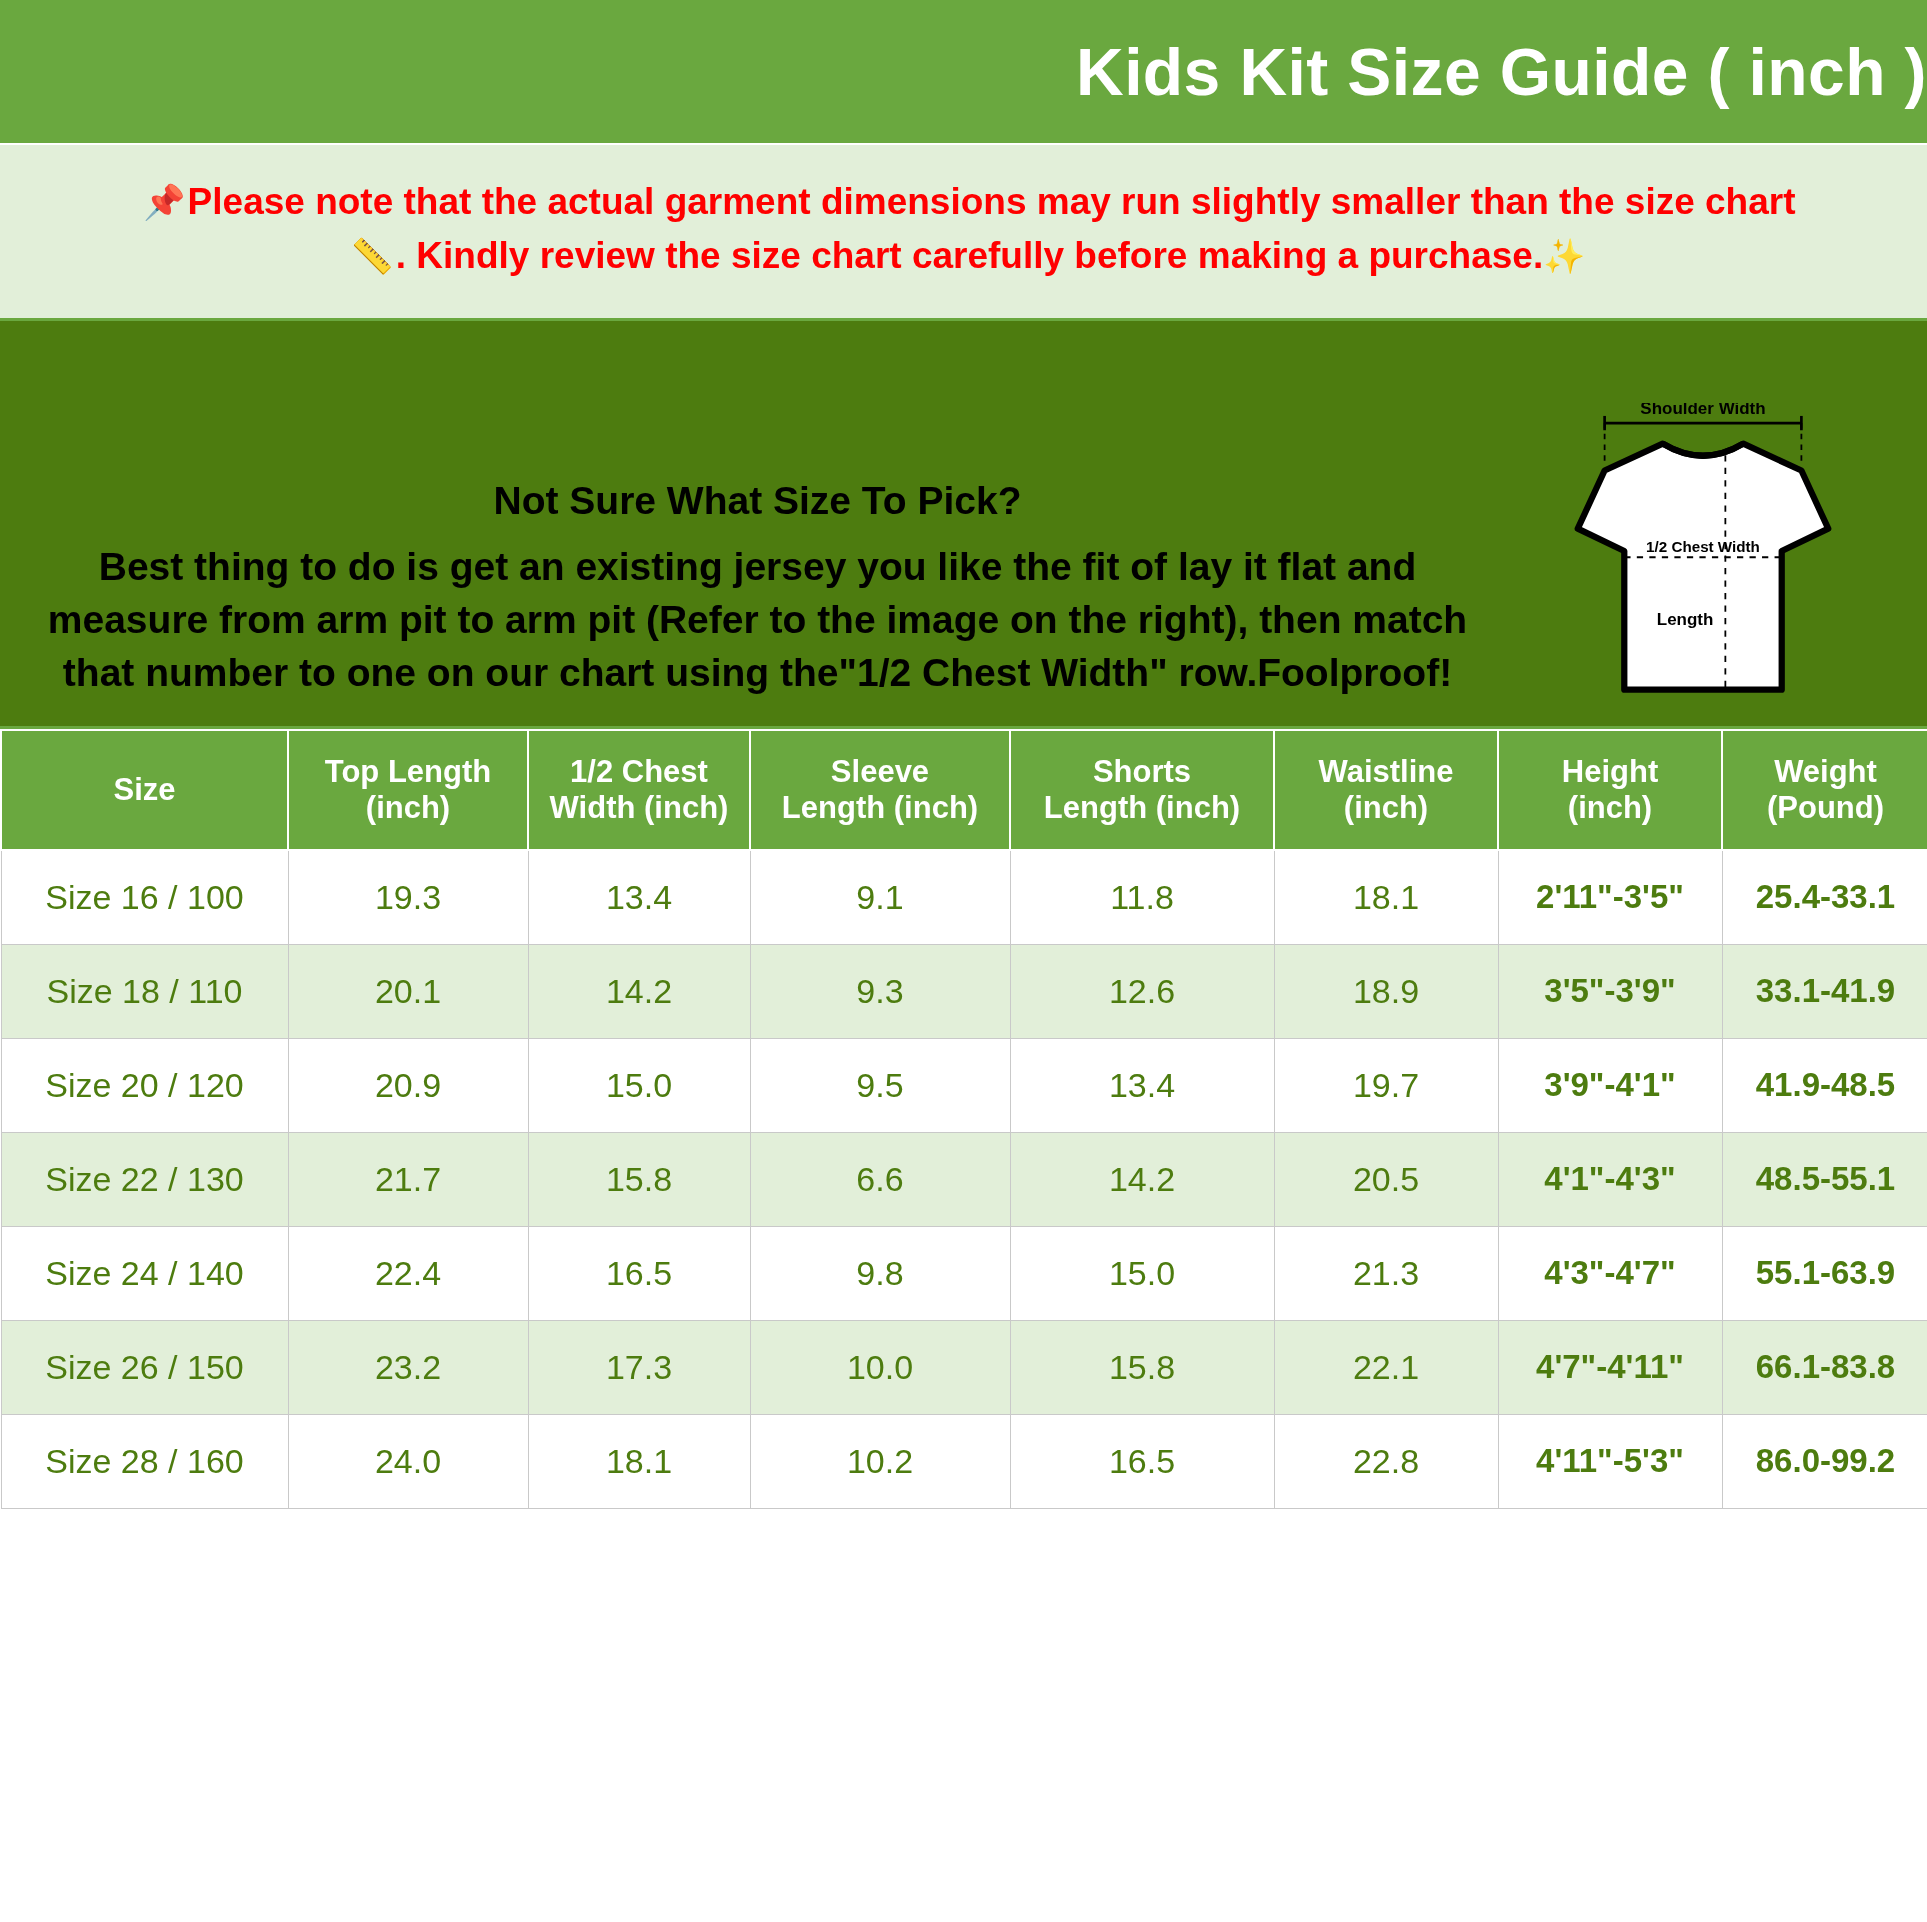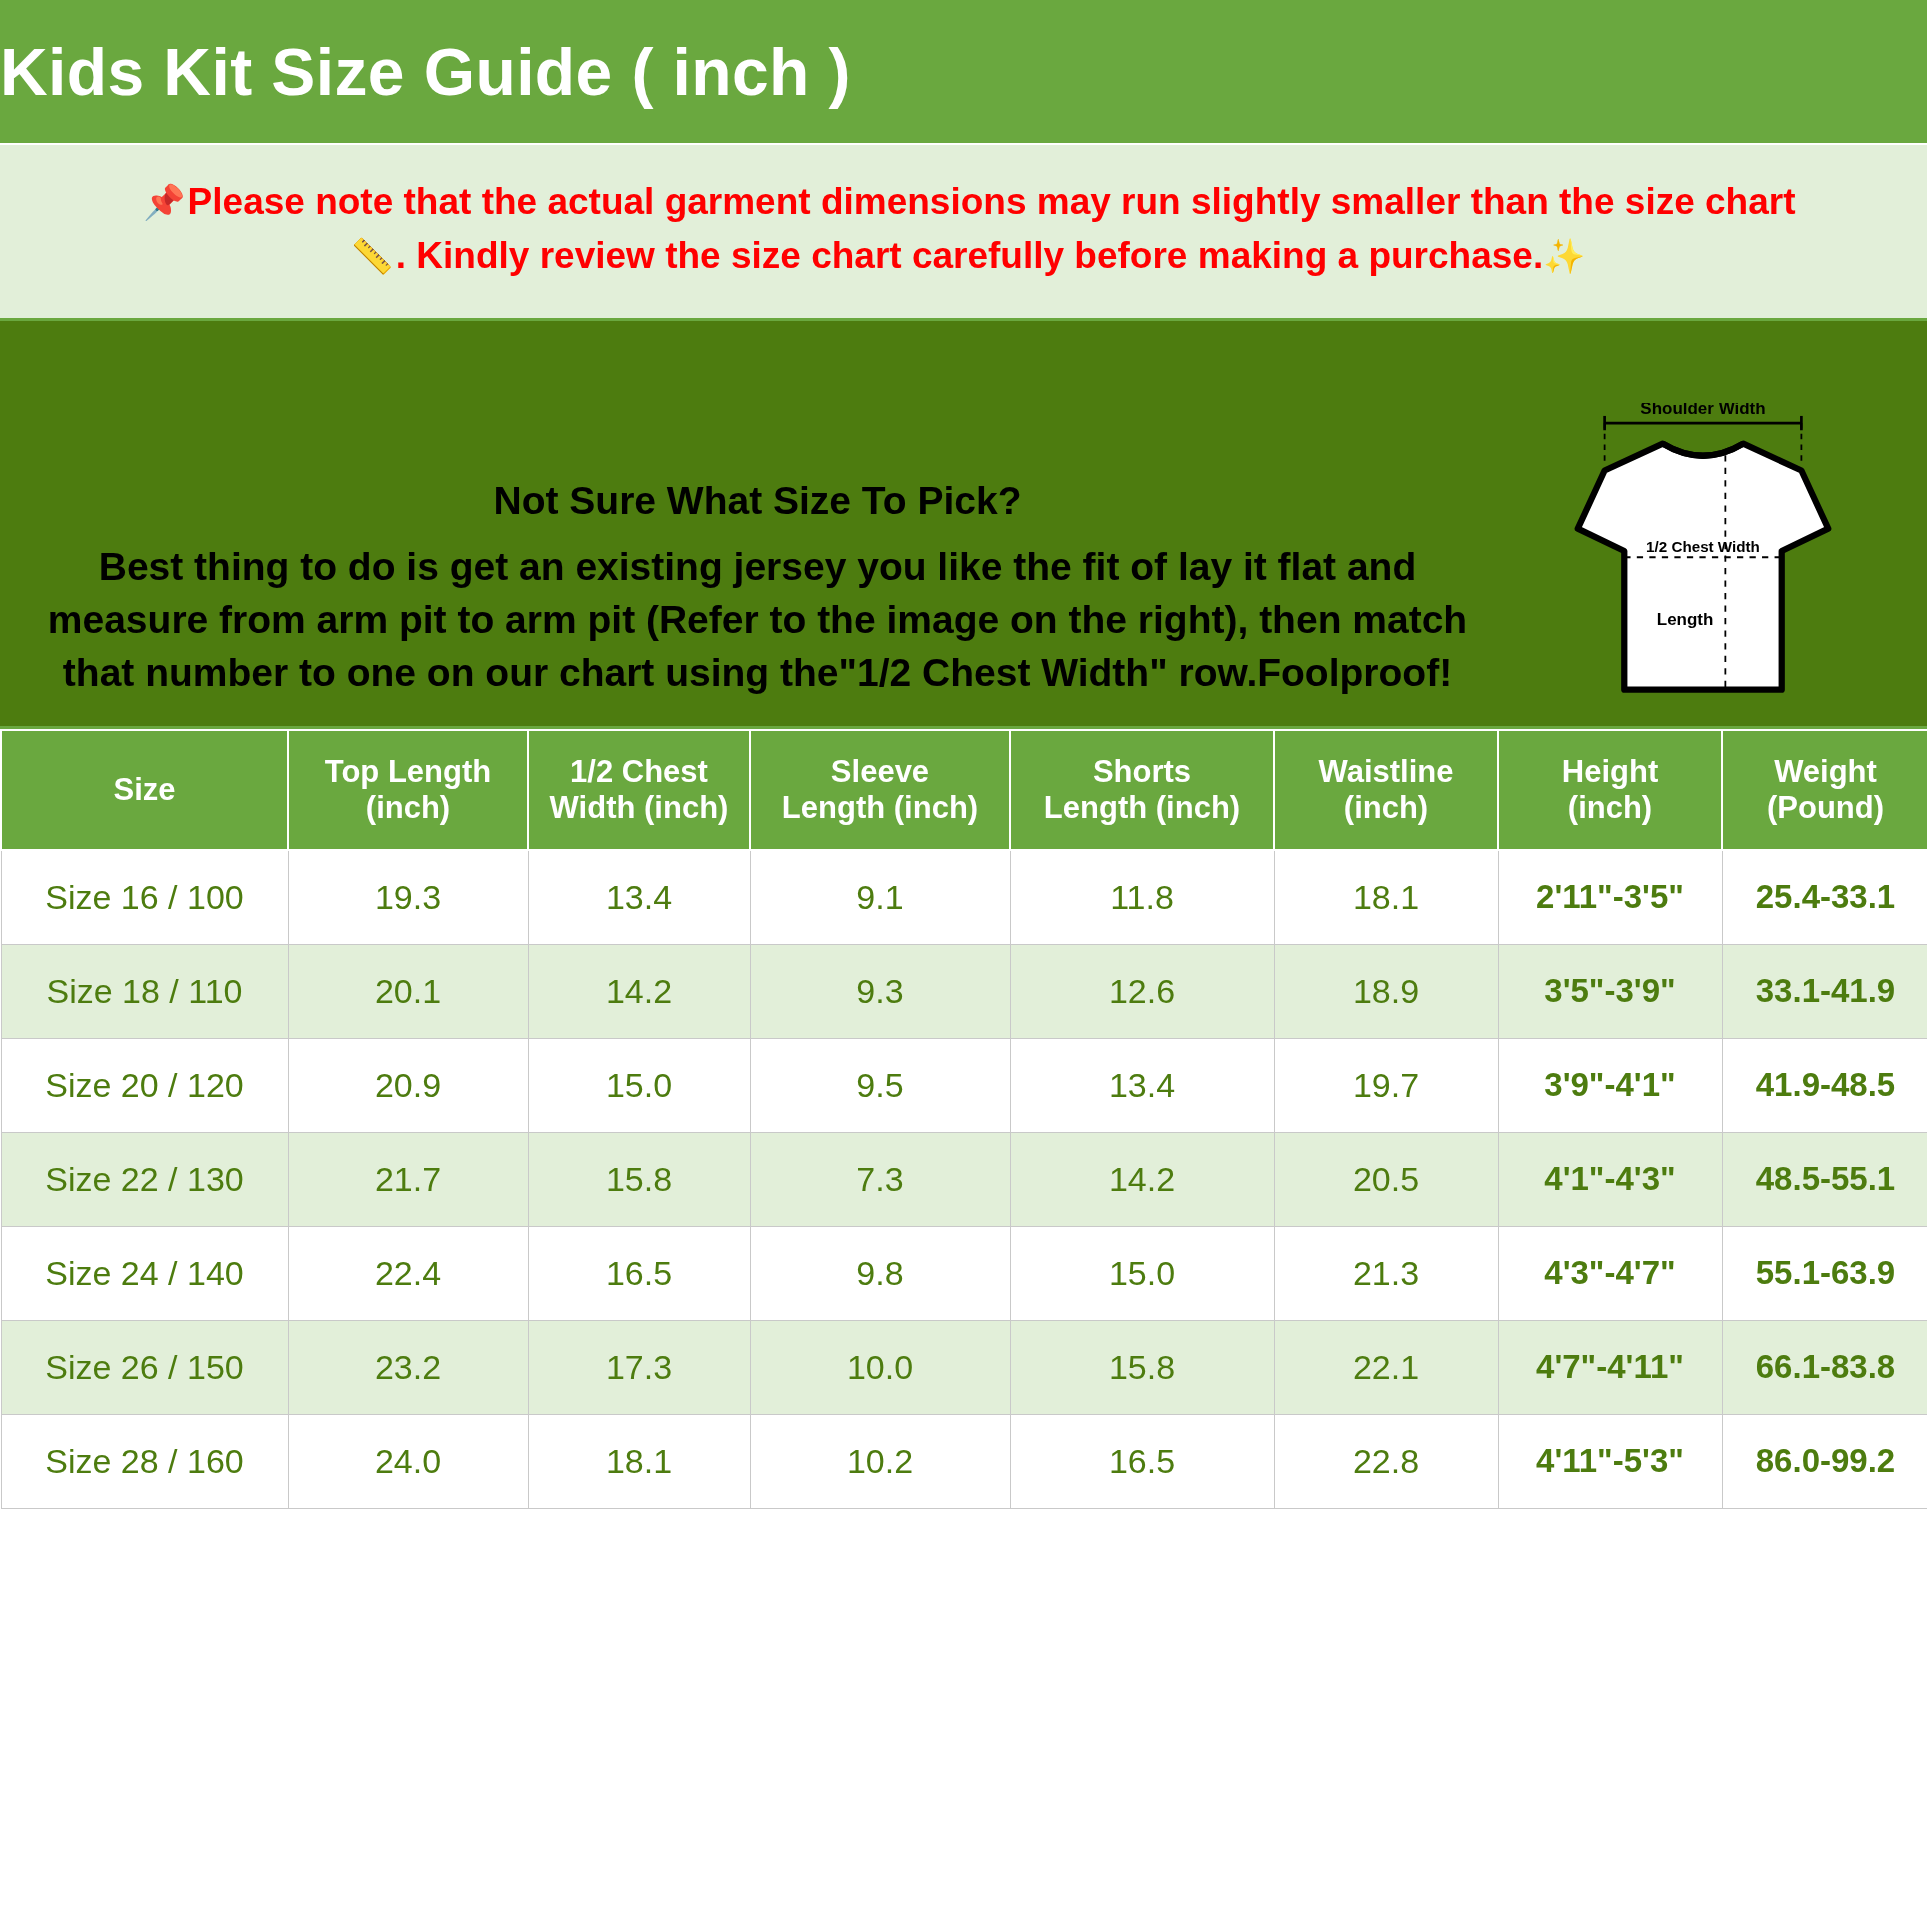--- a/index.html
+++ b/index.html
@@ -17,21 +17,21 @@
     box-sizing: border-box;
     background: #ffffff;
   }
 
   
   .header {
     background: #6aa83f;
     height: 143px;
     display: flex;
     align-items: center;
-    justify-content: flex-start;
+    justify-content: flex-end;
     border-bottom: 2.7px solid #ffffff;
   }
   .header-title {
     color: #ffffff;
     font-size: 66px;
     font-weight: bold;
     letter-spacing: 0.4px;
     line-height: 1;
   }
 
@@ -255,21 +255,21 @@
           <td>9.5</td>
           <td>13.4</td>
           <td>19.7</td>
           <td class="tight">3'9"-4'1"</td>
           <td class="tight">41.9-48.5</td>
         </tr>
         <tr class="alt">
           <td class="first-col">Size 22 / 130</td>
           <td>21.7</td>
           <td>15.8</td>
-          <td>7.3</td>
+          <td>6.6</td>
           <td>14.2</td>
           <td>20.5</td>
           <td class="tight">4'1"-4'3"</td>
           <td class="tight">48.5-55.1</td>
         </tr>
         <tr>
           <td class="first-col">Size 24 / 140</td>
           <td>22.4</td>
           <td>16.5</td>
           <td>9.8</td>

